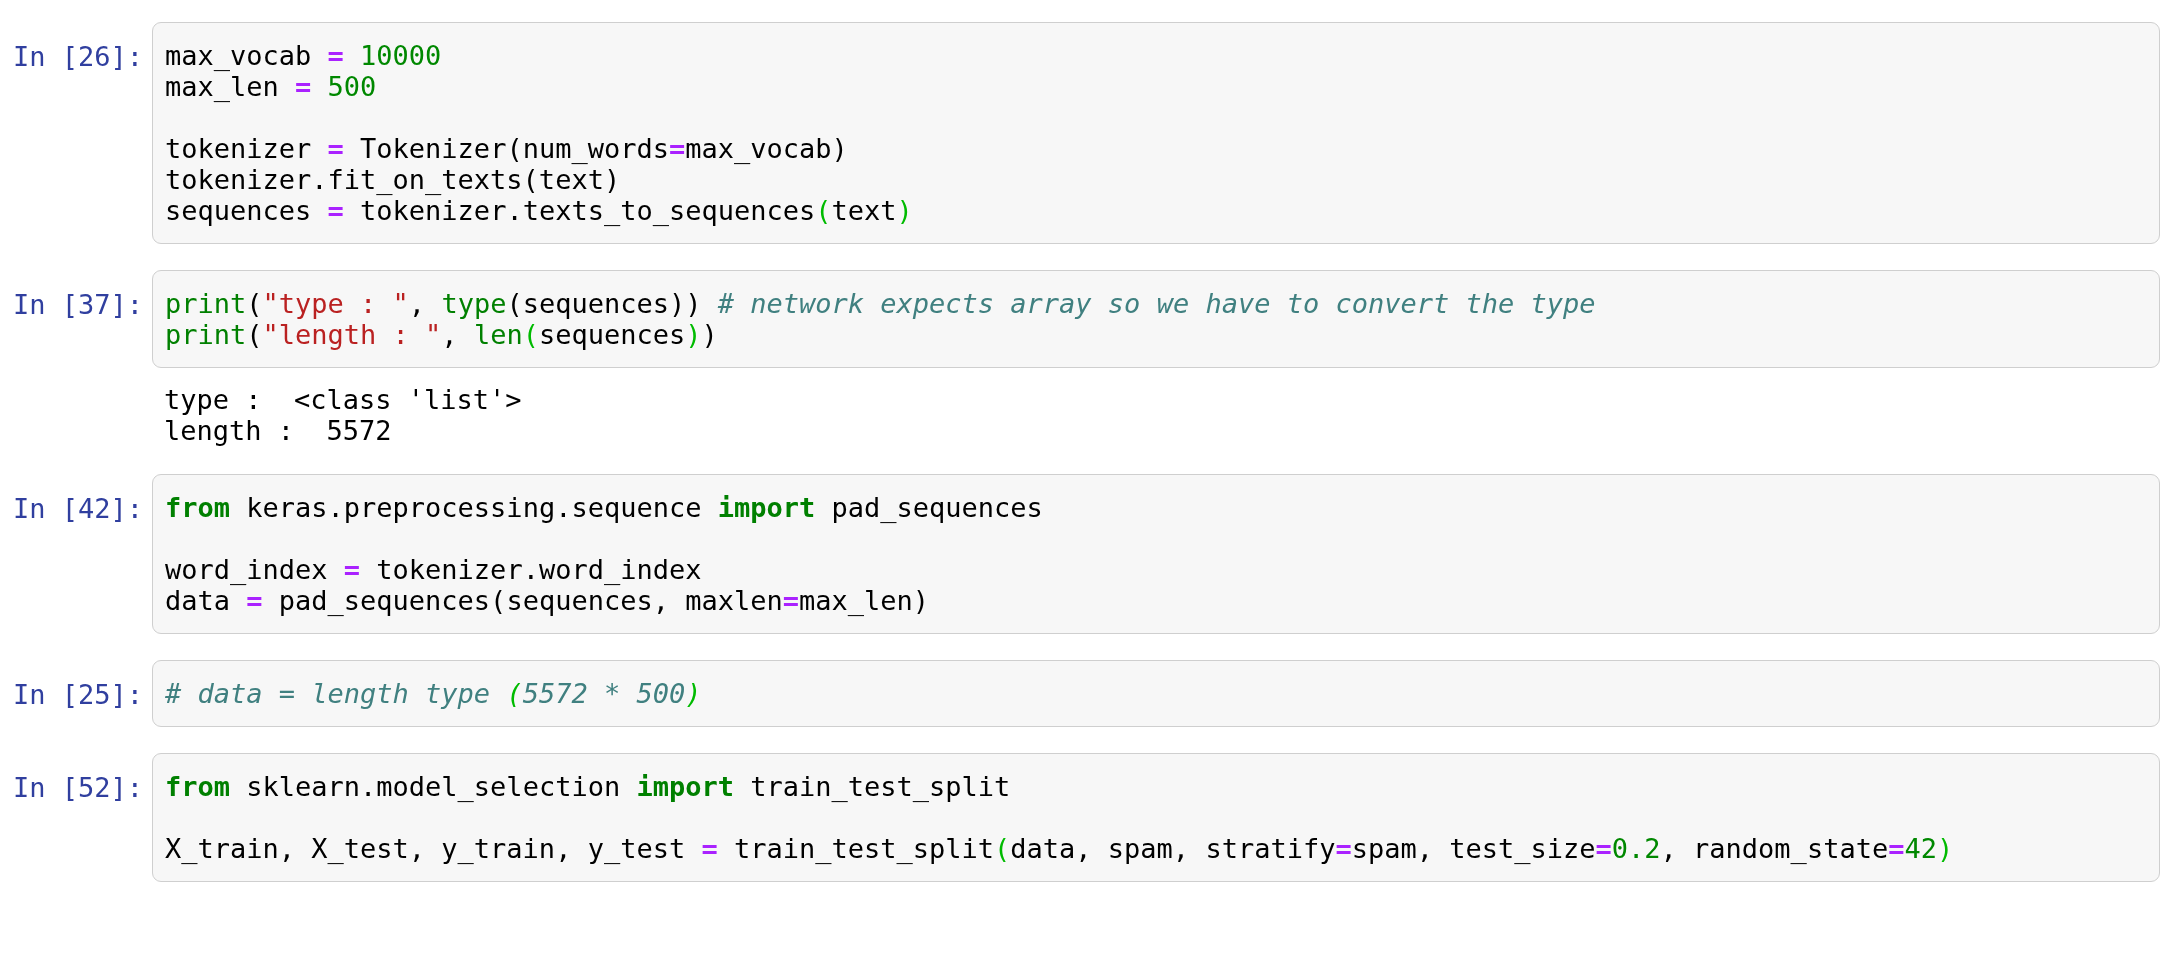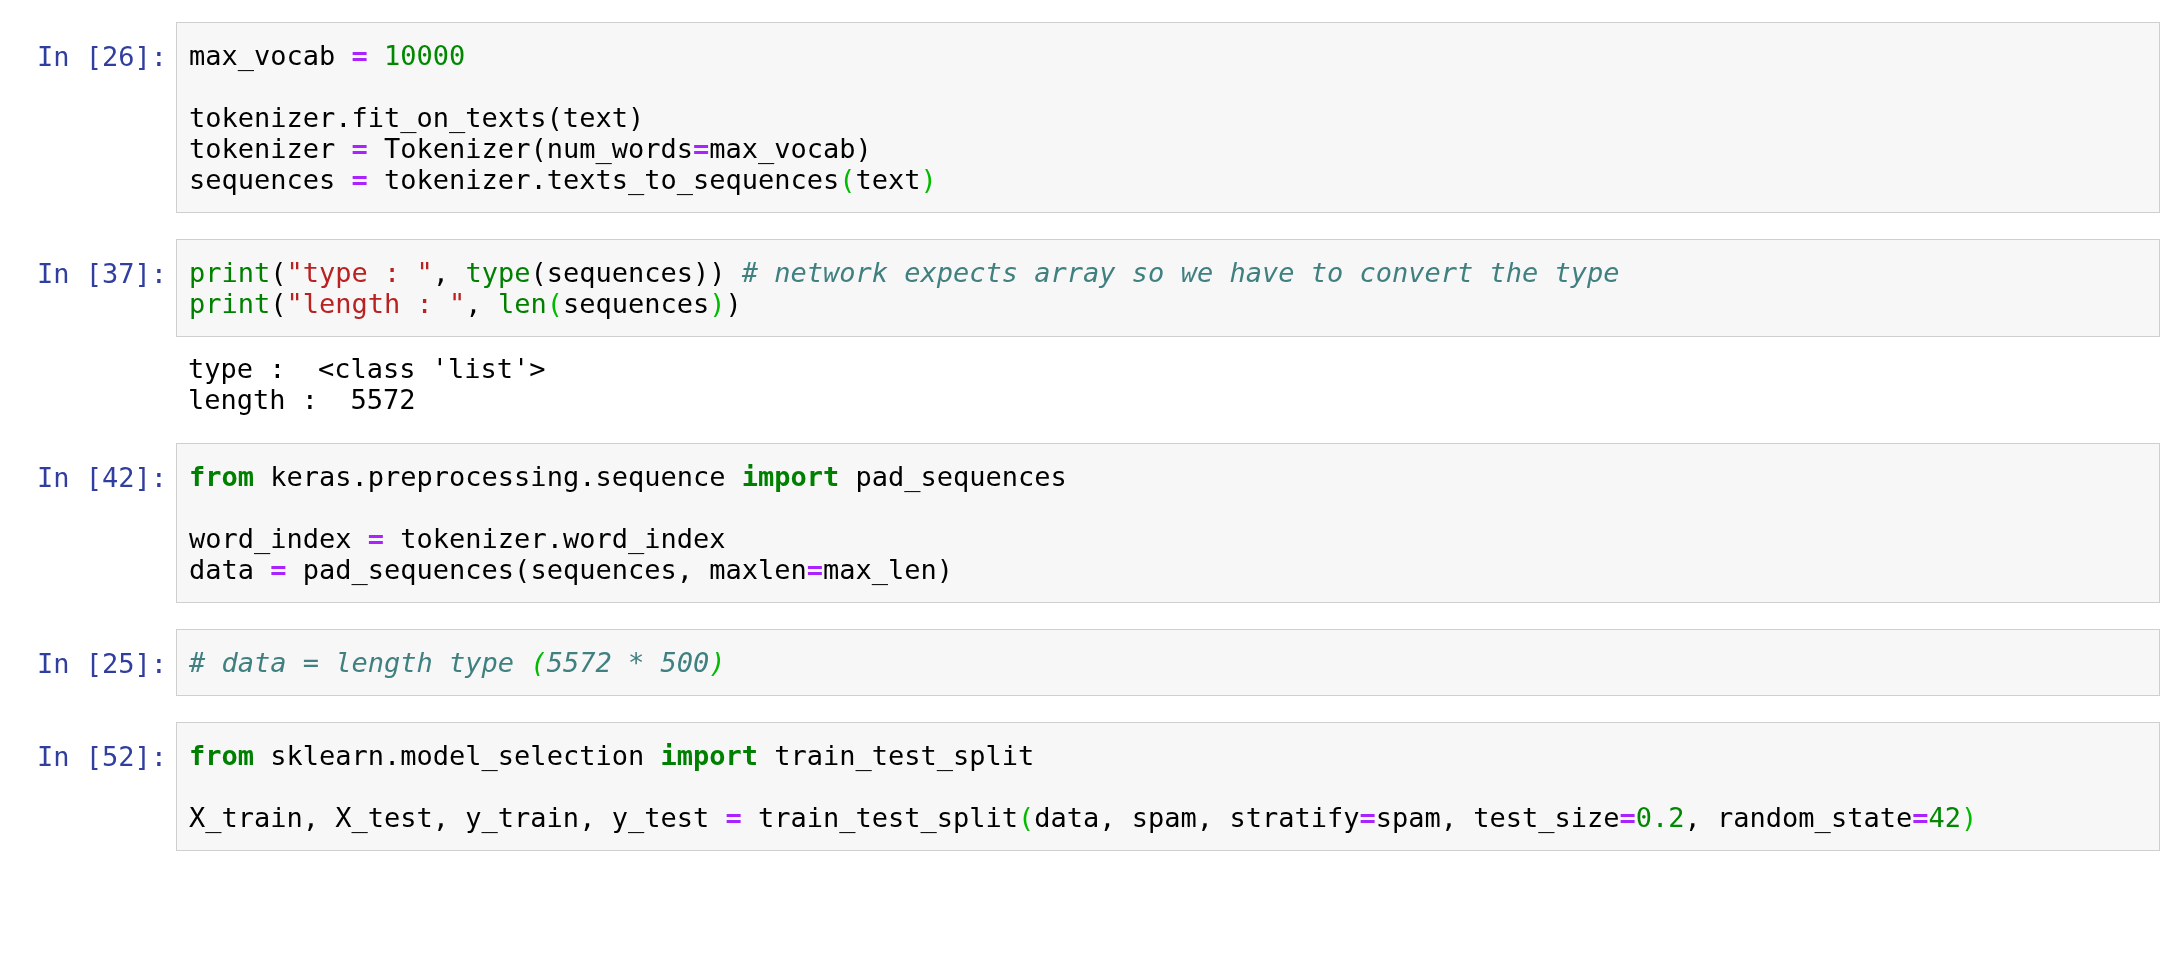--- a/index.html
+++ b/index.html
@@ -7,32 +7,32 @@
     --string:#BA2121; --comment:#408080; --bracket:#00BB00;
     --cell-bg:#F7F7F7; --cell-border:#CFCFCF; --code-text:#000000;
   }
   *{box-sizing:border-box;}
   html,body{margin:0;padding:0;background:#ffffff;}
   body{
     width:2160px;height:954px;overflow:hidden;
     font-family:"DejaVu Sans Mono","Liberation Mono",monospace;
     font-size:27px;color:var(--code-text);
   }
-  .notebook{padding-top:22px;padding-left:24px;}
+  .notebook{padding-top:22px;}
   .cell{margin-bottom:26px;}
   .cell-row,.output-row{display:flex;align-items:flex-start;}
   .prompt{
     flex:0 0 152px;width:152px;text-align:right;
     padding:19px 9px 0 0;color:var(--prompt);
     line-height:31px;white-space:pre;
   }
   .prompt.empty{visibility:hidden;}
   .input-area{
     flex:1;min-width:0;background:var(--cell-bg);
-    border:1px solid var(--cell-border);border-radius:0;
+    border:1px solid var(--cell-border);border-radius:9px;
     padding:17px 12px;
   }
   .code-line,.output-line{
     margin:0;font-family:inherit;font-size:inherit;
     line-height:31px;white-space:pre;color:var(--code-text);
   }
   .output-row{margin-top:16px;margin-bottom:28px;}
   .output-area{flex:1;min-width:0;padding:0 12px;}
   
   .tok-p  {color:var(--code-text);}
@@ -47,23 +47,24 @@
 </style>
 </head>
 <body>
 
 <div class="notebook">
     <div class="cell">
       <div class="cell-row">
         <div class="prompt">In [26]:</div>
         <div class="input-area">
           <pre class="code-line"><span class="tok-p">max_vocab </span><span class="tok-op">=</span><span class="tok-p"> </span><span class="tok-num">10000</span></pre>
+          <pre class="code-line"><span class="tok-p">max_len </span><span class="tok-op">=</span><span class="tok-p"> </span><span class="tok-num">500</span></pre>
           <pre class="code-line">&nbsp;</pre>
+          <pre class="code-line"><span class="tok-p">tokenizer </span><span class="tok-op">=</span><span class="tok-p"> Tokenizer(num_words</span><span class="tok-op">=</span><span class="tok-p">max_vocab)</span></pre>
           <pre class="code-line"><span class="tok-p">tokenizer.fit_on_texts(text)</span></pre>
-          <pre class="code-line"><span class="tok-p">tokenizer </span><span class="tok-op">=</span><span class="tok-p"> Tokenizer(num_words</span><span class="tok-op">=</span><span class="tok-p">max_vocab)</span></pre>
           <pre class="code-line"><span class="tok-p">sequences </span><span class="tok-op">=</span><span class="tok-p"> tokenizer.texts_to_sequences</span><span class="tok-mb">(</span><span class="tok-p">text</span><span class="tok-mb">)</span></pre>
         </div>
       </div>
     </div>
     <div class="cell">
       <div class="cell-row">
         <div class="prompt">In [37]:</div>
         <div class="input-area">
           <pre class="code-line"><span class="tok-bi">print</span><span class="tok-p">(</span><span class="tok-str">"type : "</span><span class="tok-p">, </span><span class="tok-bi">type</span><span class="tok-p">(sequences)) </span><span class="tok-com"># network expects array so we have to convert the type</span></pre>
           <pre class="code-line"><span class="tok-bi">print</span><span class="tok-p">(</span><span class="tok-str">"length : "</span><span class="tok-p">, </span><span class="tok-bi">len</span><span class="tok-mb">(</span><span class="tok-p">sequences</span><span class="tok-mb">)</span><span class="tok-p">)</span></pre>

